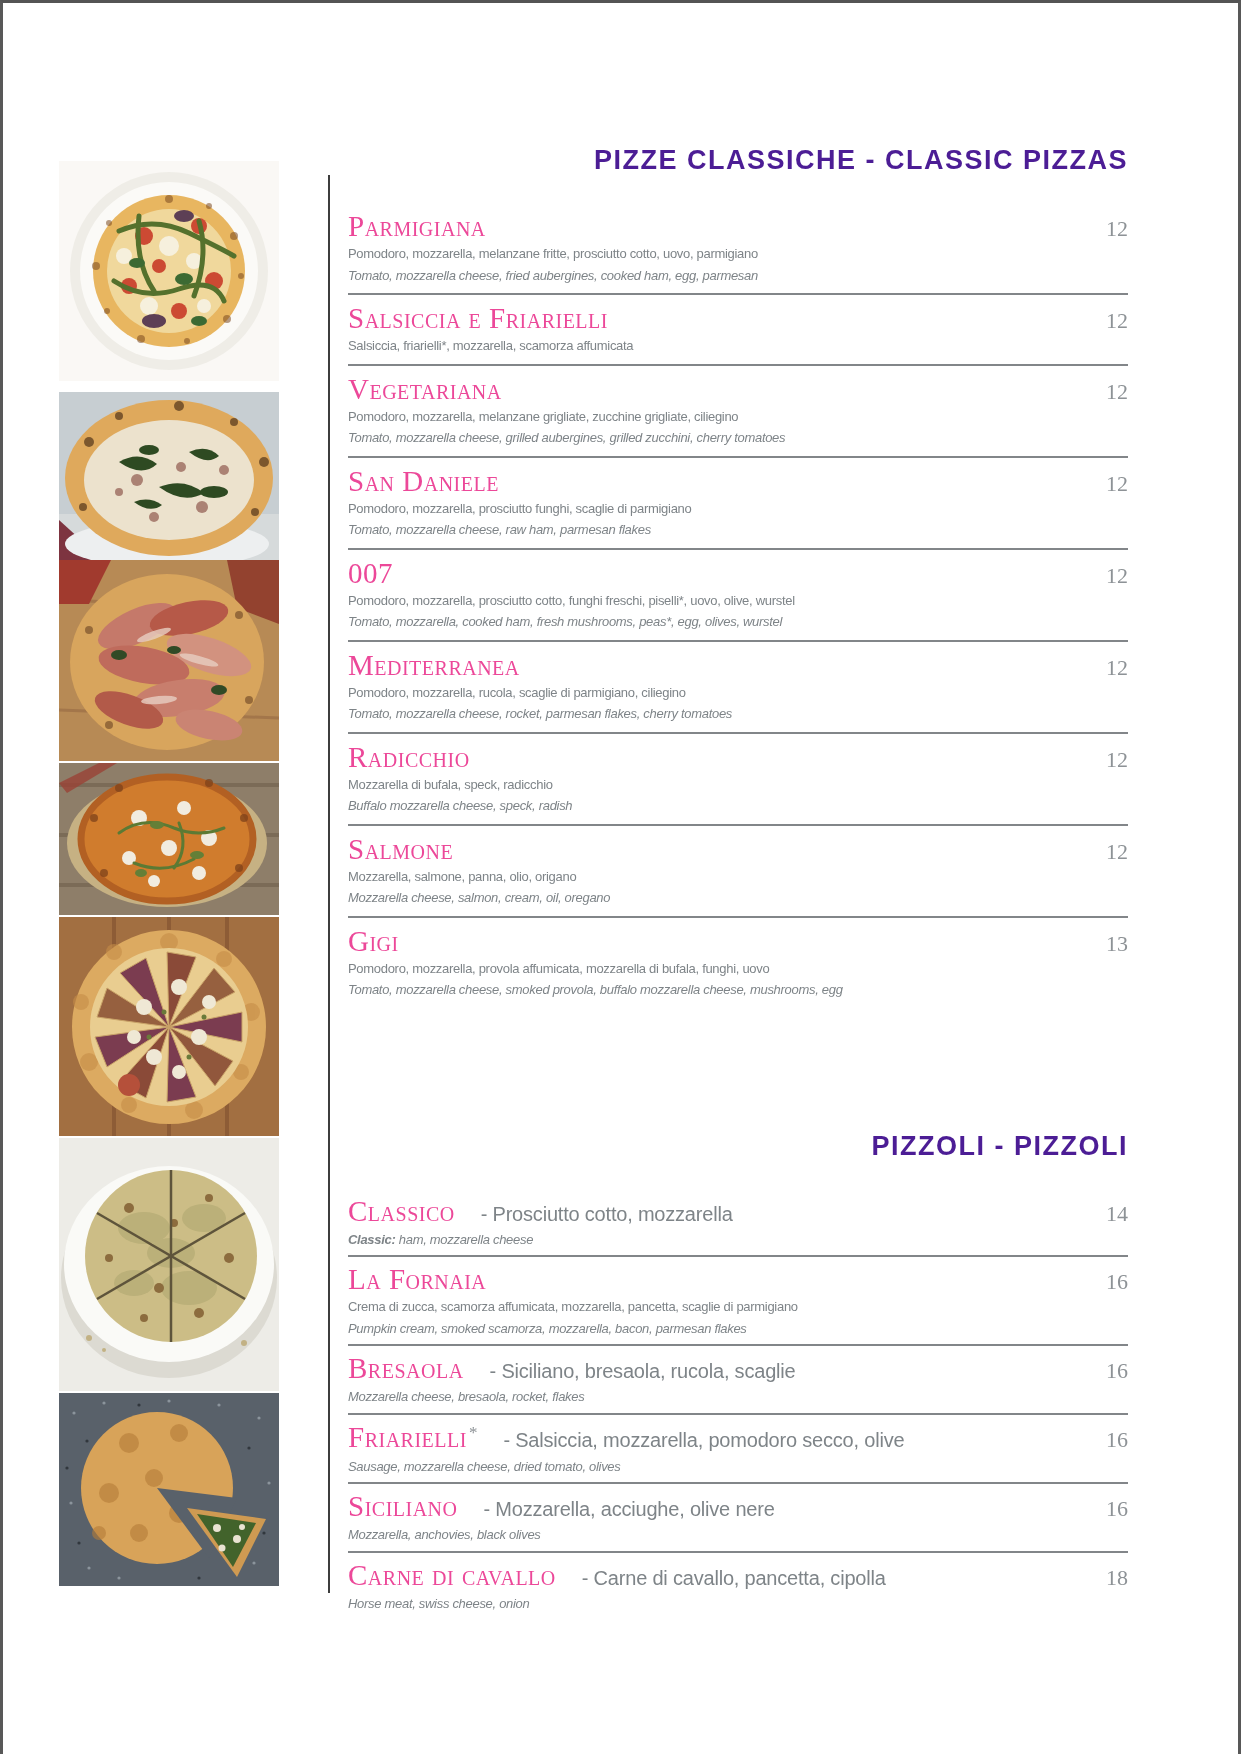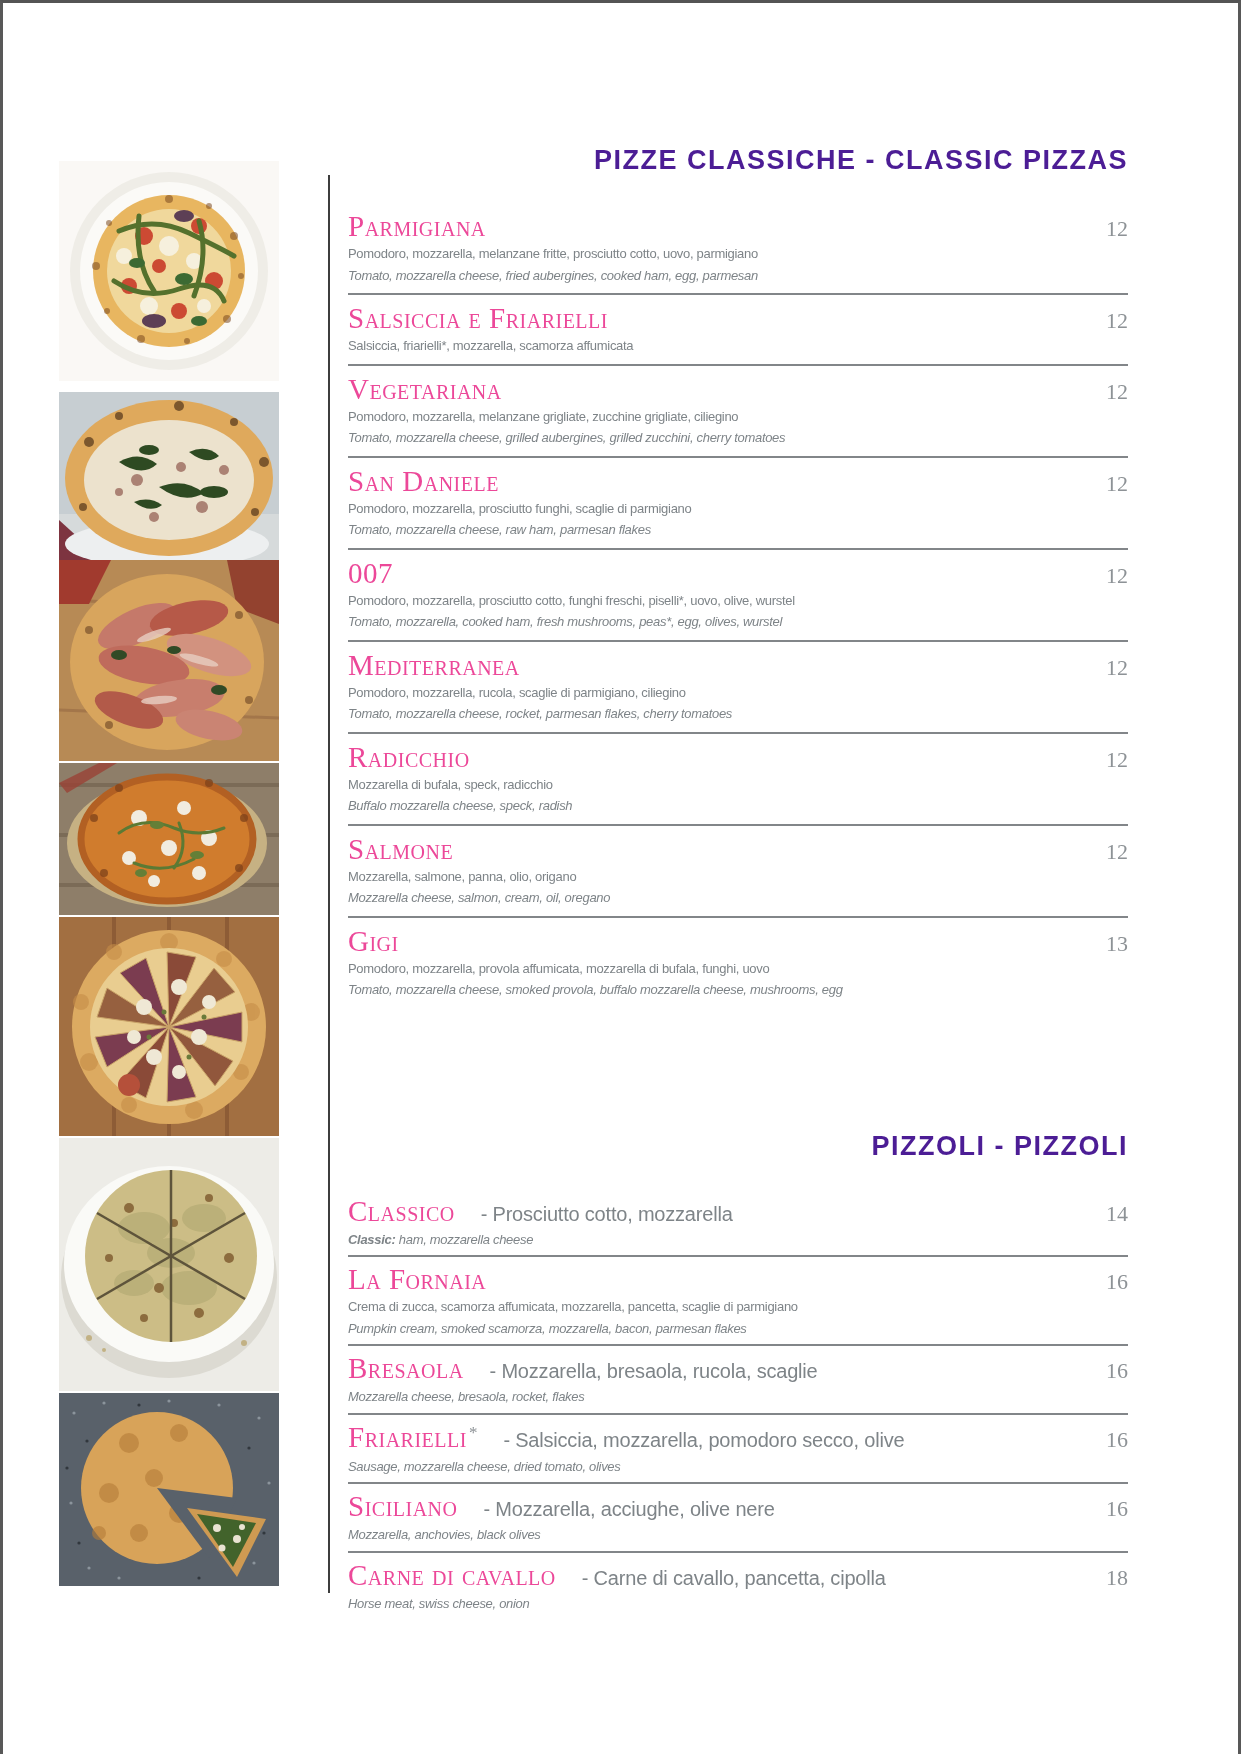--- a/index.html
+++ b/index.html
@@ -460,21 +460,21 @@
               <span class="iname">La Fornaia</span>
               <span class="price">16</span>
             </div>
             <div class="desc it">Crema di zucca, scamorza affumicata, mozzarella, pancetta, scaglie di parmigiano</div>
             <div class="desc en"><span>Pumpkin cream, smoked scamorza, mozzarella, bacon, parmesan flakes</span></div>
             <div class="divider"></div>
           </div>
           <div class="item">
             <div class="head">
               <span class="iname">Bresaola</span>
-              <span class="iline">- Mozzarella, bresaola, rucola, scaglie</span>
+              <span class="iline">- Siciliano, bresaola, rucola, scaglie</span>
               <span class="price">16</span>
             </div>
             <div class="desc en"><span>Mozzarella cheese, bresaola, rocket, flakes</span></div>
             <div class="divider"></div>
           </div>
           <div class="item">
             <div class="head">
               <span class="iname">Friarielli</span>
               <span class="isup">*</span>
               <span class="iline">- Salsiccia, mozzarella, pomodoro secco, olive</span>

